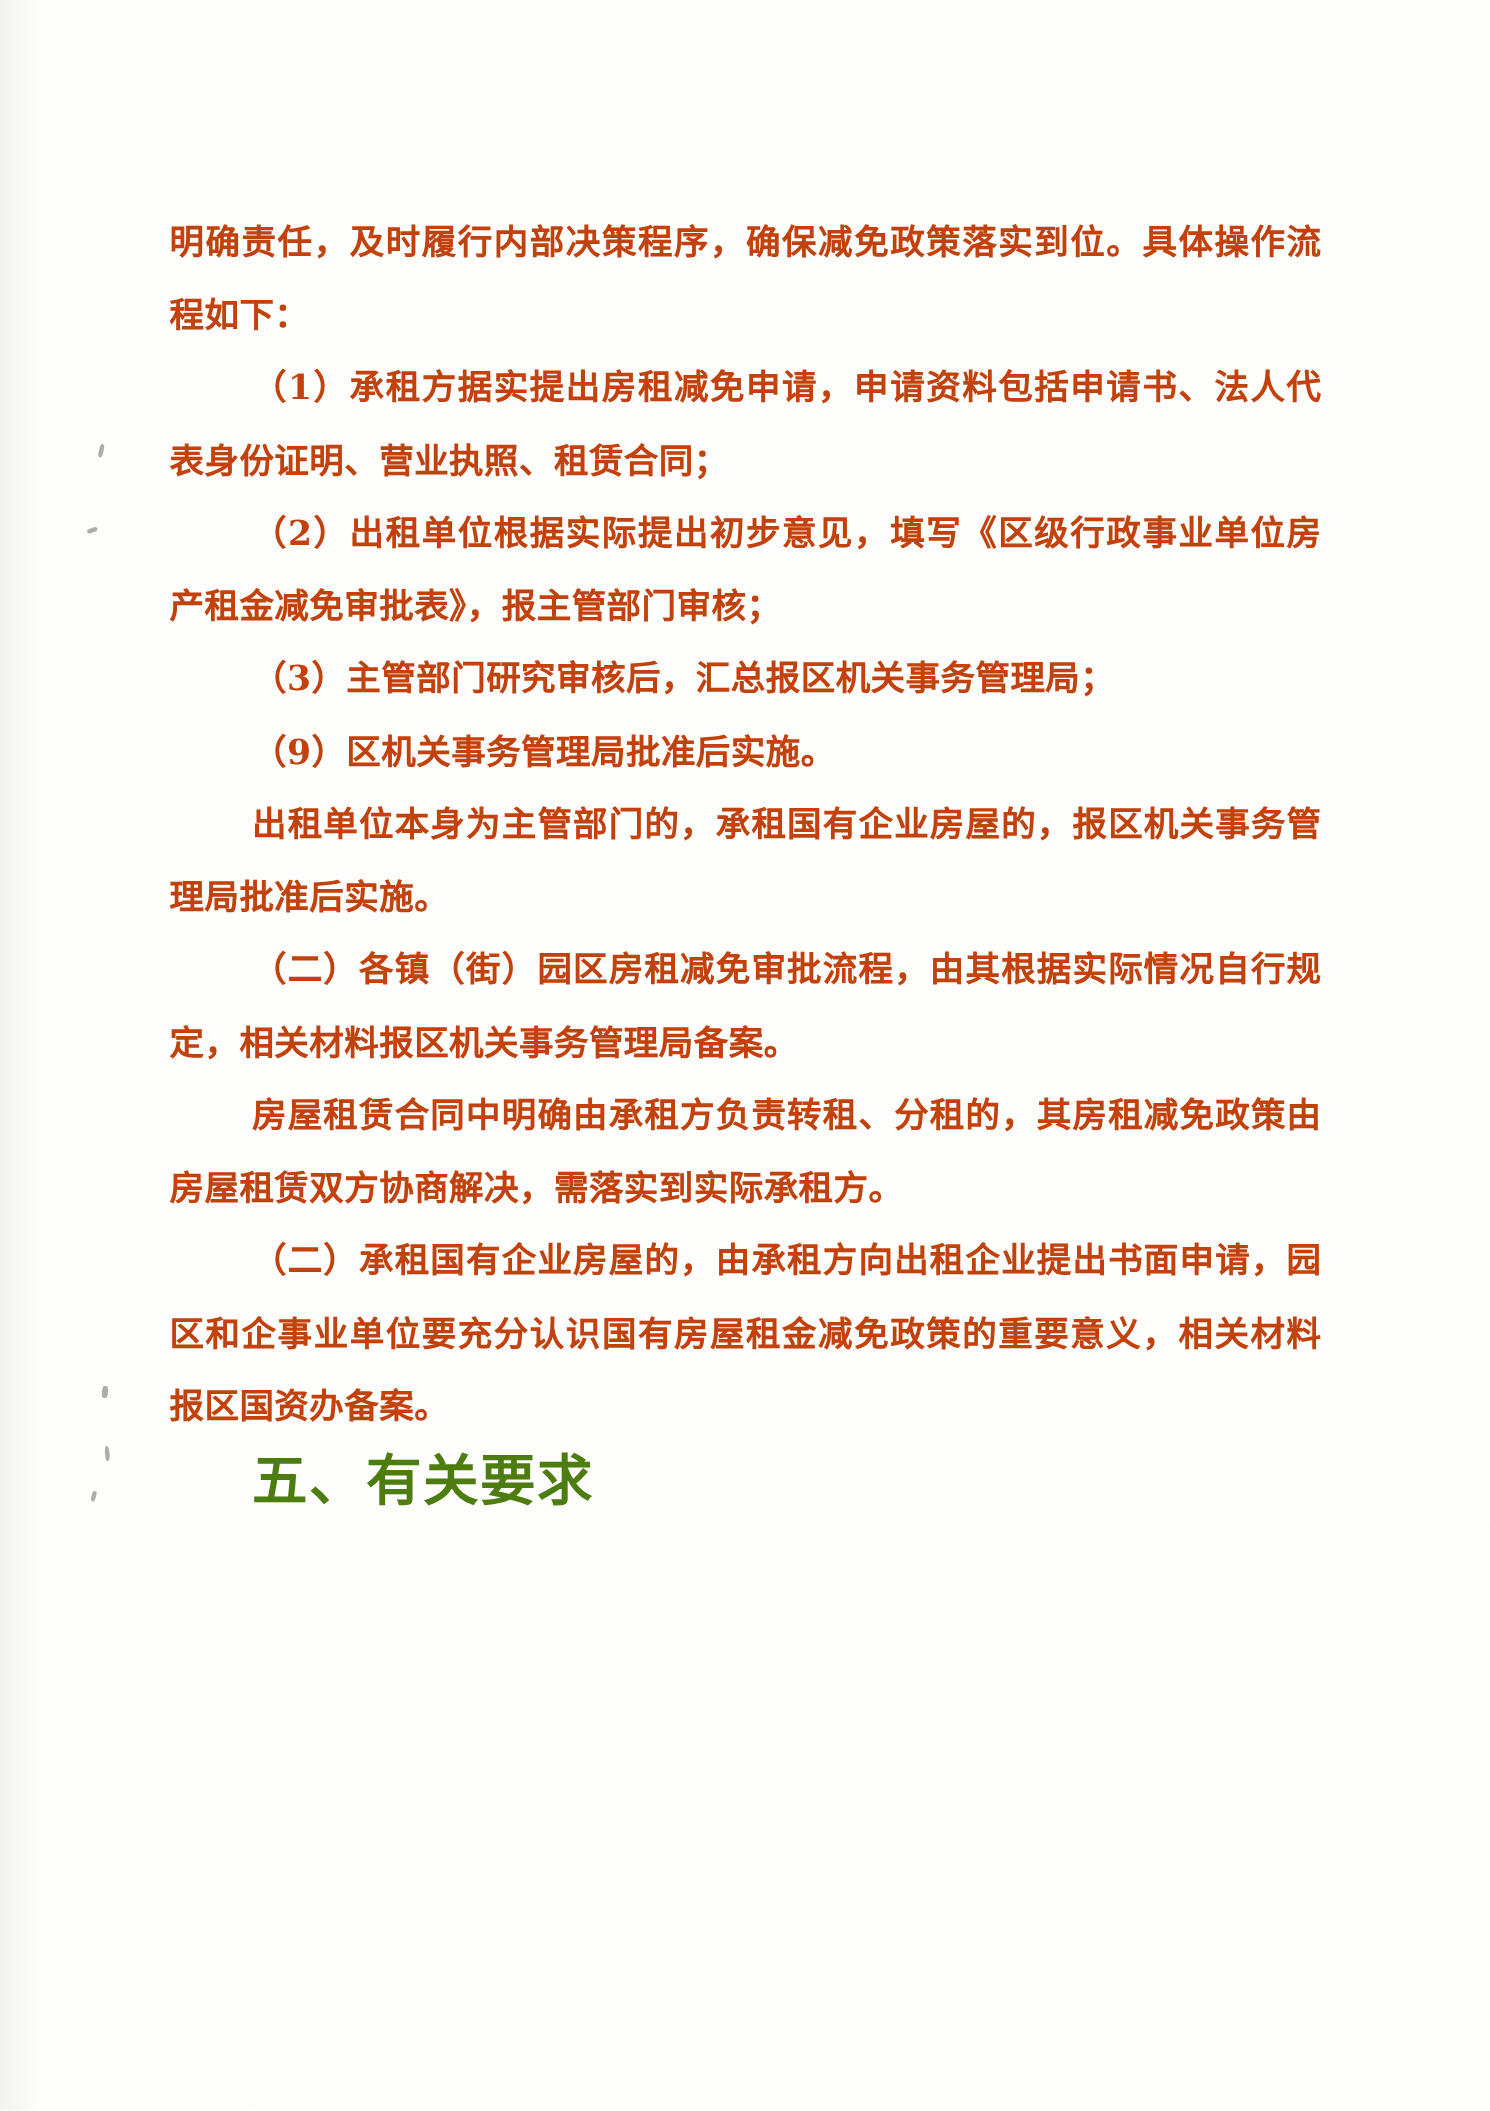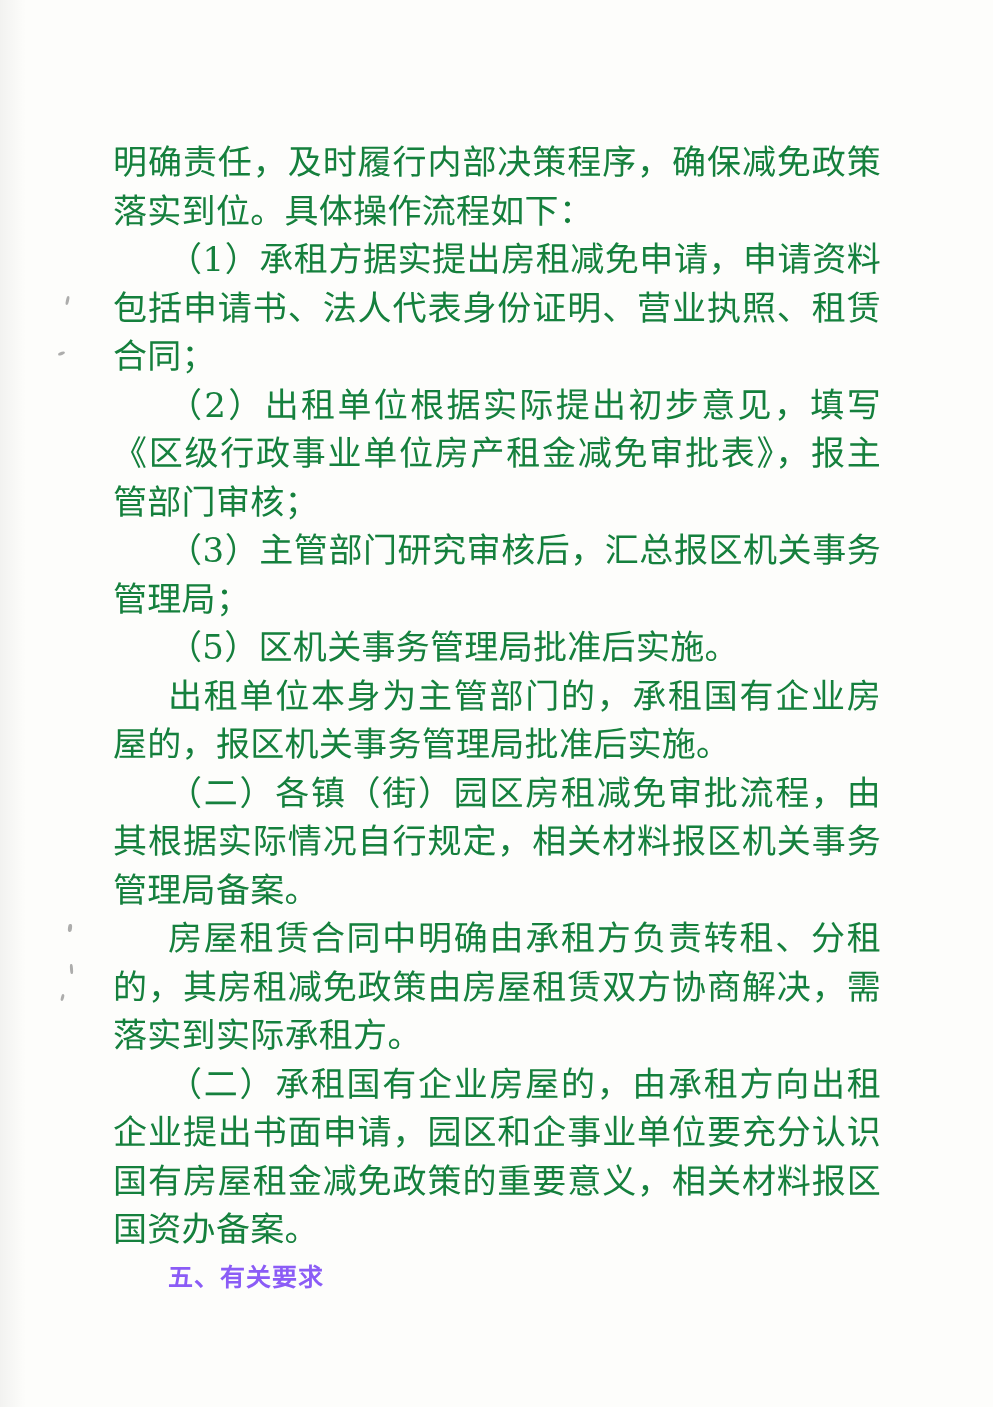--- a/index.html
+++ b/index.html
@@ -20,40 +20,40 @@
     inset: 0;
     background: #fdfdfb;
   }
   .content {
     position: absolute;
     left: 113px;
     top: 138px;
     width: 768px;
   }
   .para {
-    font-size: 34px;
+    font-size: 23px;
     line-height: 48.5px;
     letter-spacing: 0.3px;
     text-align: justify;
     text-justify: inter-character;
     margin: 0 0 0 0;
-    color: #15803d;
-    font-weight: 400;
+    color: #c2410c;
+    font-weight: 700;
     text-indent: 0;
   }
   .indent {
     text-indent: 55px;
   }
   .heading {
-    font-size: 25px;
+    font-size: 37px;
     line-height: 48.5px;
     font-weight: 700;
     text-indent: 55px;
     margin: 0;
-    color: #8b5cf6;
+    color: #4d7c0f;
     letter-spacing: 1px;
   }
   
   .speck {
     position: absolute;
     background: #6b6b6b;
     opacity: .55;
     border-radius: 40%;
   }
   .s1 { left: 66px; top: 296px; width: 3px; height: 9px; transform: rotate(12deg); }
@@ -78,20 +78,20 @@
   <span class="speck s2"></span>
   <span class="speck s3"></span>
   <span class="speck s4"></span>
   <span class="speck s5"></span>
 
   <div class="content">
     <p class="para">明确责任，及时履行内部决策程序，确保减免政策落实到位。具体操作流程如下：</p>
     <p class="para indent">（1）承租方据实提出房租减免申请，申请资料包括申请书、法人代表身份证明、营业执照、租赁合同；</p>
     <p class="para indent">（2）出租单位根据实际提出初步意见，填写《区级行政事业单位房产租金减免审批表》，报主管部门审核；</p>
     <p class="para indent">（3）主管部门研究审核后，汇总报区机关事务管理局；</p>
-    <p class="para indent">（5）区机关事务管理局批准后实施。</p>
+    <p class="para indent">（9）区机关事务管理局批准后实施。</p>
     <p class="para indent">出租单位本身为主管部门的，承租国有企业房屋的，报区机关事务管理局批准后实施。</p>
     <p class="para indent">（二）各镇（街）园区房租减免审批流程，由其根据实际情况自行规定，相关材料报区机关事务管理局备案。</p>
     <p class="para indent">房屋租赁合同中明确由承租方负责转租、分租的，其房租减免政策由房屋租赁双方协商解决，需落实到实际承租方。</p>
     <p class="para indent">（二）承租国有企业房屋的，由承租方向出租企业提出书面申请，园区和企事业单位要充分认识国有房屋租金减免政策的重要意义，相关材料报区国资办备案。</p>
     <p class="heading">五、有关要求</p>
   </div>
 </div>
 
 </body></html>

